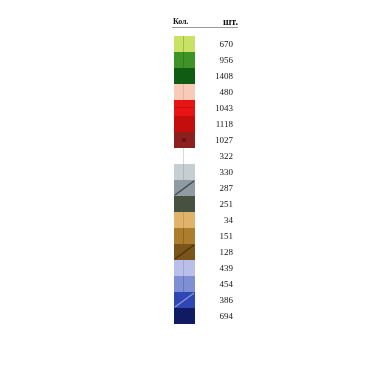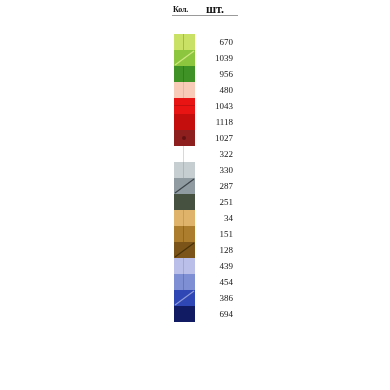--- a/index.html
+++ b/index.html
@@ -15,49 +15,50 @@
   }
   #legend-panel {
     position: absolute;
     left: 172px;
     top: 0px;
     width: 66px;
   }
   .legend-header {
     display: flex;
     align-items: flex-end;
-    height: 16px;
+    height: 28px;
     padding-bottom: 1px;
     border-bottom: 1px solid #9a9a9a;
     box-sizing: border-box;
     gap: 11px;
   }
   .hdr-col-swatch {
     width: 24px;
     font-size: 8px;
     color: #141414;
     font-weight: bold;
     font-family: "Liberation Serif", serif;
     letter-spacing: -0.2px;
     line-height: 9px;
     padding-left: 1px;
     box-sizing: border-box;
   }
   .hdr-col-value {
     width: 42px;
-    font-size: 12px;
+    font-size: 10px;
     color: #141414;
     font-weight: bold;
     font-family: "Liberation Serif", serif;
     line-height: 9px;
     padding-left: 3px;
     box-sizing: border-box;
+    text-align: right;
   }
   .legend-rows {
-    margin-top: 18px;
+    margin-top: 8px;
   }
   .legend-row {
     display: flex;
     align-items: center;
     height: 16px;
   }
   .swatch-cell {
     width: 24px;
     height: 16px;
     box-sizing: border-box;
@@ -131,37 +132,31 @@
       <div class="legend-row">
         <div class="swatch-cell">
           <div class="swatch" style="background: rgb(201, 226, 101);">
             <div class="mark-v" style="background: rgb(122, 163, 46);"></div>
           </div>
         </div>
         <div class="value-cell">670</div>
       </div>
       <div class="legend-row">
         <div class="swatch-cell">
-          <div class="swatch" style="background: rgb(140, 198, 63);">
-            <div class="mark-d">
-              <svg width="21" height="16">
-                <line x1="1" y1="15" x2="20" y2="1" stroke="#cfe87f" stroke-width="1.2"></line>
-              </svg>
-            </div>
-          </div>
-        </div>
-        <div class="value-cell">1039</div>
-      </div>
-      <div class="legend-row">
-        <div class="swatch-cell">
           <div class="swatch" style="background: rgb(63, 147, 38);">
             <div class="mark-v" style="background: rgb(42, 106, 25);"></div>
           </div>
         </div>
         <div class="value-cell">956</div>
+      </div>
+      <div class="legend-row">
+        <div class="swatch-cell">
+          <div class="swatch" style="background: rgb(15, 92, 18);"></div>
+        </div>
+        <div class="value-cell">1408</div>
       </div>
       <div class="legend-row">
         <div class="swatch-cell">
           <div class="swatch" style="background: rgb(248, 203, 184);">
             <div class="mark-v" style="background: rgb(226, 161, 137);"></div>
           </div>
         </div>
         <div class="value-cell">480</div>
       </div>
       <div class="legend-row">

